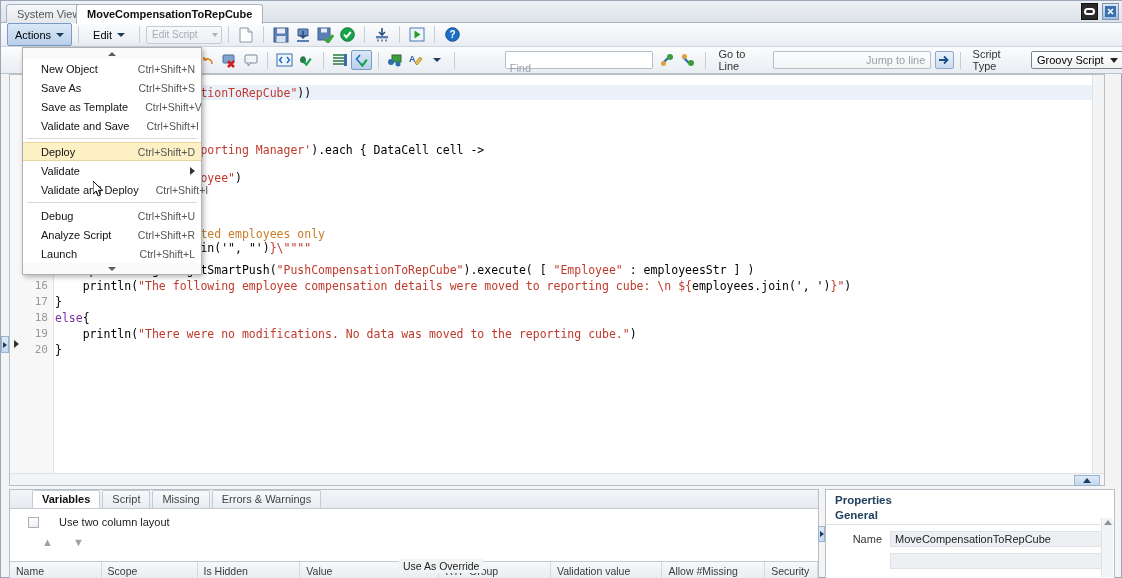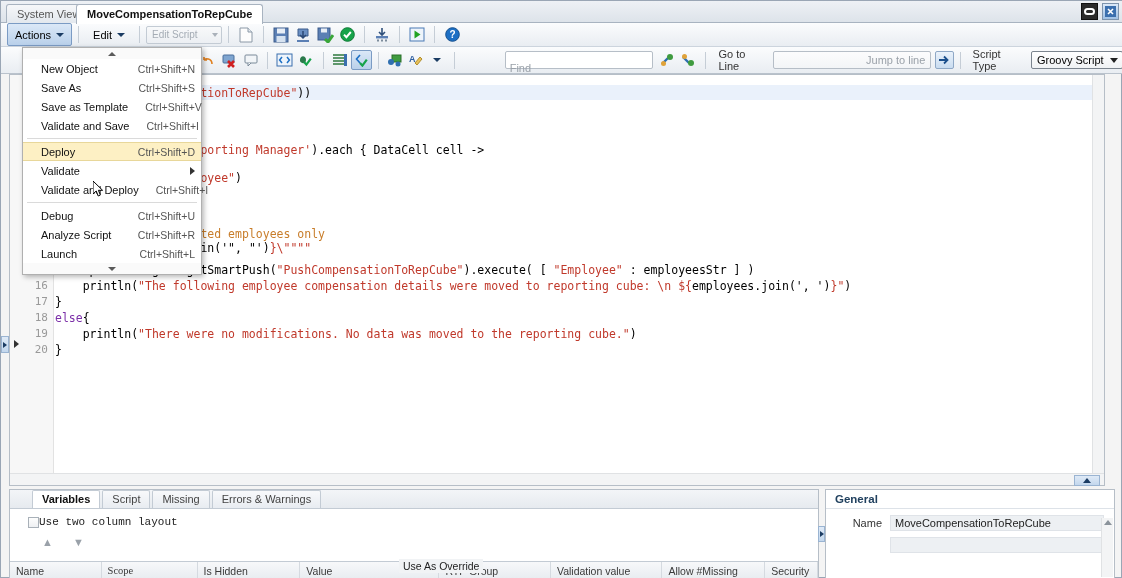--- a/index.html
+++ b/index.html
@@ -317,23 +317,23 @@
     font-size: 11px;
     border: 1px solid #c3cbd4;
     border-bottom: none;
     background: linear-gradient(#f8f9fb,#e8ecf1);
     color: #444;
     margin-right: 2px;
     border-radius: 2px 2px 0 0;
   }
   .ptab.active { background: #ffffff; font-weight: bold; color: #111; margin-left: 16px; }
   .chkrow {
-    display: flex; align-items: center; gap: 0;
+    display: flex; align-items: center; gap: 20px;
     padding: 7px 0 0 18px;
-    font-size: 11px; color: #222; font-family: Liberation Mono, monospace;
+    font-size: 11px; color: #222;
   }
   .chkbox {
     width: 11px; height: 11px;
     border: 1px solid #a8b0b8;
     background: linear-gradient(#fdfdfd,#eef0f2);
   }
   .navrow {
     display: flex; align-items: center; gap: 20px;
     padding: 8px 0 0 32px;
   }
@@ -722,38 +722,39 @@
     <div class="chkrow">
       <span class="chkbox"></span>
       <span>Use two column layout</span>
     </div>
     <div class="navrow">
       <span class="chev">▲</span>
       <span class="chev">▼</span>
     </div>
     <div class="tblhdr" id="tblhdr">
         <div class="th" style="width: 105px;">Name</div>
-        <div class="th" style="width: 110px; font-family: Liberation Serif, serif;">Scope</div>
+        <div class="th" style="width: 110px;">Scope</div>
         <div class="th" style="width: 118px;">Is Hidden</div>
         <div class="th" style="width: 160px;">Value</div>
         <div class="th" style="width: 128px;">RTP Group</div>
         <div class="th" style="width: 128px;">Validation value</div>
         <div class="th" style="width: 118px;">Allow #Missing</div>
         <div class="th" style="width: 60px;">Security</div>
       </div>
     <div class="ovr">Use As Override</div>
   </div>
   <div class="splitter-left">
     <span class="tri-r-tiny"></span>
   </div>
   <div class="splitter-right">
     <span class="tri-r-tiny"></span>
   </div>
 
   <div class="bottomright">
+    <div class="prophdr">Properties</div>
     <div class="propsec">General</div>
     <div class="proprow">
       <span class="proplabel">Name</span>
       <span class="propfield">MoveCompensationToRepCube</span>
     </div>
     <div class="proprow">
       <span class="proplabel"></span>
       <span class="propfield empty"></span>
     </div>
     <div class="pscroll">

